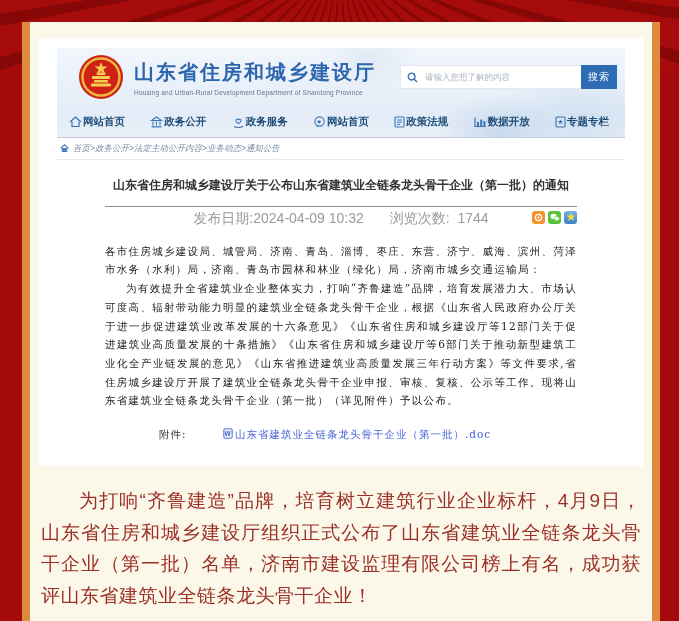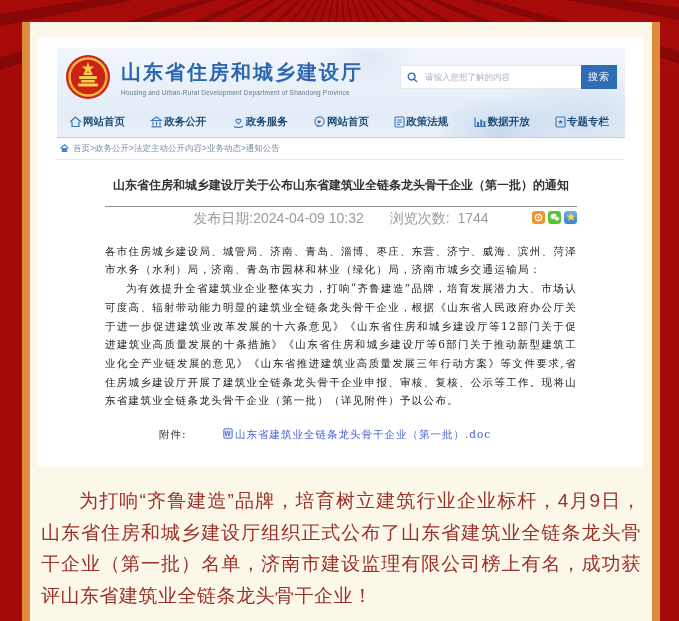--- a/index.html
+++ b/index.html
@@ -25,42 +25,42 @@
 
   
   .site-header{
     position:relative;
     background:
       radial-gradient(90px 55px at 78% 95%, rgba(176,200,228,.55) 0%, rgba(176,200,228,0) 70%),
       radial-gradient(120px 70px at 92% 80%, rgba(190,210,234,.5) 0%, rgba(190,210,234,0) 70%),
       radial-gradient(70px 45px at 55% 10%, rgba(205,220,238,.45) 0%, rgba(205,220,238,0) 70%),
       linear-gradient(180deg,#f1f6fb 0%,#e3ecf7 75%,#e9f0f8 100%);
   }
-  .header-top{display:flex;align-items:center;height:58px;padding:0 8px;position:relative;}
+  .header-top{display:flex;align-items:center;height:58px;padding:0 21px;position:relative;}
   .logo{width:46px;height:46px;flex:0 0 auto;}
   .title-block{margin-left:10px;}
   .site-title{font-size:20px;font-weight:bold;color:#2c66ae;letter-spacing:2px;white-space:nowrap;}
   .site-sub{font-size:6.5px;color:#67748a;margin-top:3px;letter-spacing:.2px;}
   .search{position:absolute;right:8px;top:17px;display:flex;align-items:stretch;}
   .search-box{width:168px;height:22px;background:#fff;border:1px solid #e2e8f0;border-right:none;
     display:flex;align-items:center;padding:0 6px;box-sizing:content-box;}
   .search-box svg{flex:0 0 auto;margin-right:5px;}
   .search-input{border:none;outline:none;background:transparent;width:100%;font-size:8.5px;color:#333;}
   .search-input::placeholder{color:#aab3bf;}
   .search-btn{width:36px;background:#2e6db4;color:#fff;border:none;font-size:10px;cursor:pointer;
     font-family:"Liberation Sans",sans-serif;letter-spacing:1px;padding:0;}
   
   .nav{display:flex;justify-content:space-between;align-items:center;height:31px;
     padding:0 16px 0 12px;border-bottom:1px solid #c6ccd6;}
   .nav-item{display:flex;align-items:center;gap:1px;font-size:10.5px;font-weight:bold;
     color:#1f4e79;cursor:pointer;white-space:nowrap;}
   .nav-item svg{display:block;}
   
   .breadcrumb{height:21px;display:flex;align-items:center;gap:4px;font-size:8.5px;
-    color:#7d8ea6;border-bottom:1px solid #e6e9ee;padding:0 3px;}
+    color:#7d8ea6;border-bottom:1px solid #e6e9ee;padding:0 3px;font-style:italic;}
   
   .article{padding:0 48px;}
   .article-title{margin:16px 8px 0;text-align:center;font-size:12px;font-weight:bold;
     color:#333;line-height:1.65;}
   .title-divider{border:none;border-top:1px solid #8f8f8f;margin:10px 0 0;}
   .meta-row{position:relative;height:22px;line-height:22px;text-align:center;
     font-size:14px;color:#9a9a9a;}
   .meta-sep{display:inline-block;width:26px;}
   .meta-icons{position:absolute;right:0;top:4px;display:flex;gap:3px;}
   .share-ic{width:13px;height:13px;border-radius:3px;display:flex;align-items:center;

